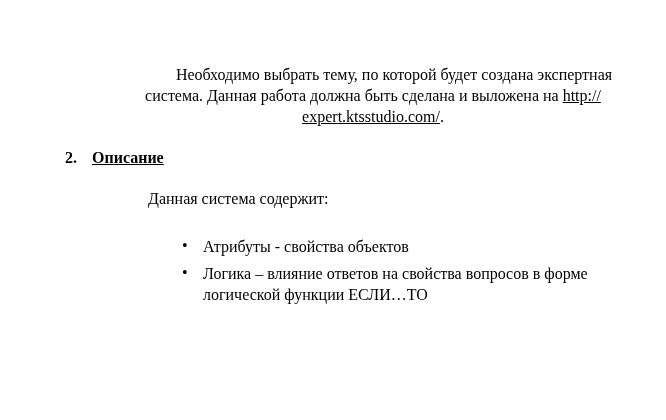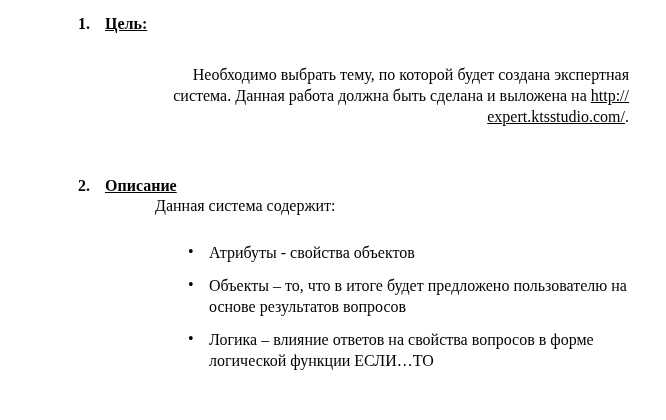--- a/index.html
+++ b/index.html
@@ -25,79 +25,75 @@
   }
   .heading .num {
     display: inline-block;
     min-width: 13px;
     margin-right: 14px;
   }
   .heading .title {
     text-decoration: underline;
   }
   .h1-pos { left: 78px; top: 13px; }
-  .h2-pos { left: 78px; top: 147px; margin-top: 28px; }
+  .h2-pos { left: 65px; top: 147px; }
   .goal-para {
     position: absolute;
-    left: 89px;
+    left: 103px;
     top: 64px;
     width: 540px;
     margin: 0;
     text-indent: 42px;
-    text-align: right;
+    text-align: center;
   }
   .doc-link {
     color: #000000;
     text-decoration: underline;
     cursor: pointer;
   }
   .intro {
     position: absolute;
     left: 148px;
     top: 188px;
-    margin: 7px;
+    margin: 0;
     white-space: nowrap;
   }
   .bullets {
     position: absolute;
     left: 197px;
     top: 230px;
     width: 455px;
     margin: 0;
     padding: 0;
     list-style: none;
   }
   .bullets li {
     position: relative;
-    margin: 12px;
+    margin: 6px;
     padding: 0;
   }
   .bullets li::before {
     content: "\2022";
     position: absolute;
     left: -21px;
     top: -1px;
   }
 </style>
 </head>
 <body>
 
 <div class="page">
 
-  <div class="heading h1-pos">
-    <span class="num">1.</span><span class="title">Цель:</span>
-  </div>
 
   <p class="goal-para"><span>Необходимо выбрать тему, по которой будет создана экспертная система. Данная работа должна быть сделана и выложена на </span><span class="doc-link"><span>http://</span><wbr><span>expert.ktsstudio.com/</span></span><span>.</span></p>
 
   <div class="heading h2-pos">
     <span class="num">2.</span><span class="title">Описание</span>
   </div>
 
   <p class="intro">Данная система содержит:</p>
 
   <ul class="bullets">
     <li>Атрибуты - свойства объектов</li>
-    <li>Объекты – то, что в итоге будет предложено пользователю на основе результатов вопросов</li>
     <li>Логика – влияние ответов на свойства вопросов в форме логической функции ЕСЛИ…ТО</li>
   </ul>
 
 </div>
 
 </body></html>

